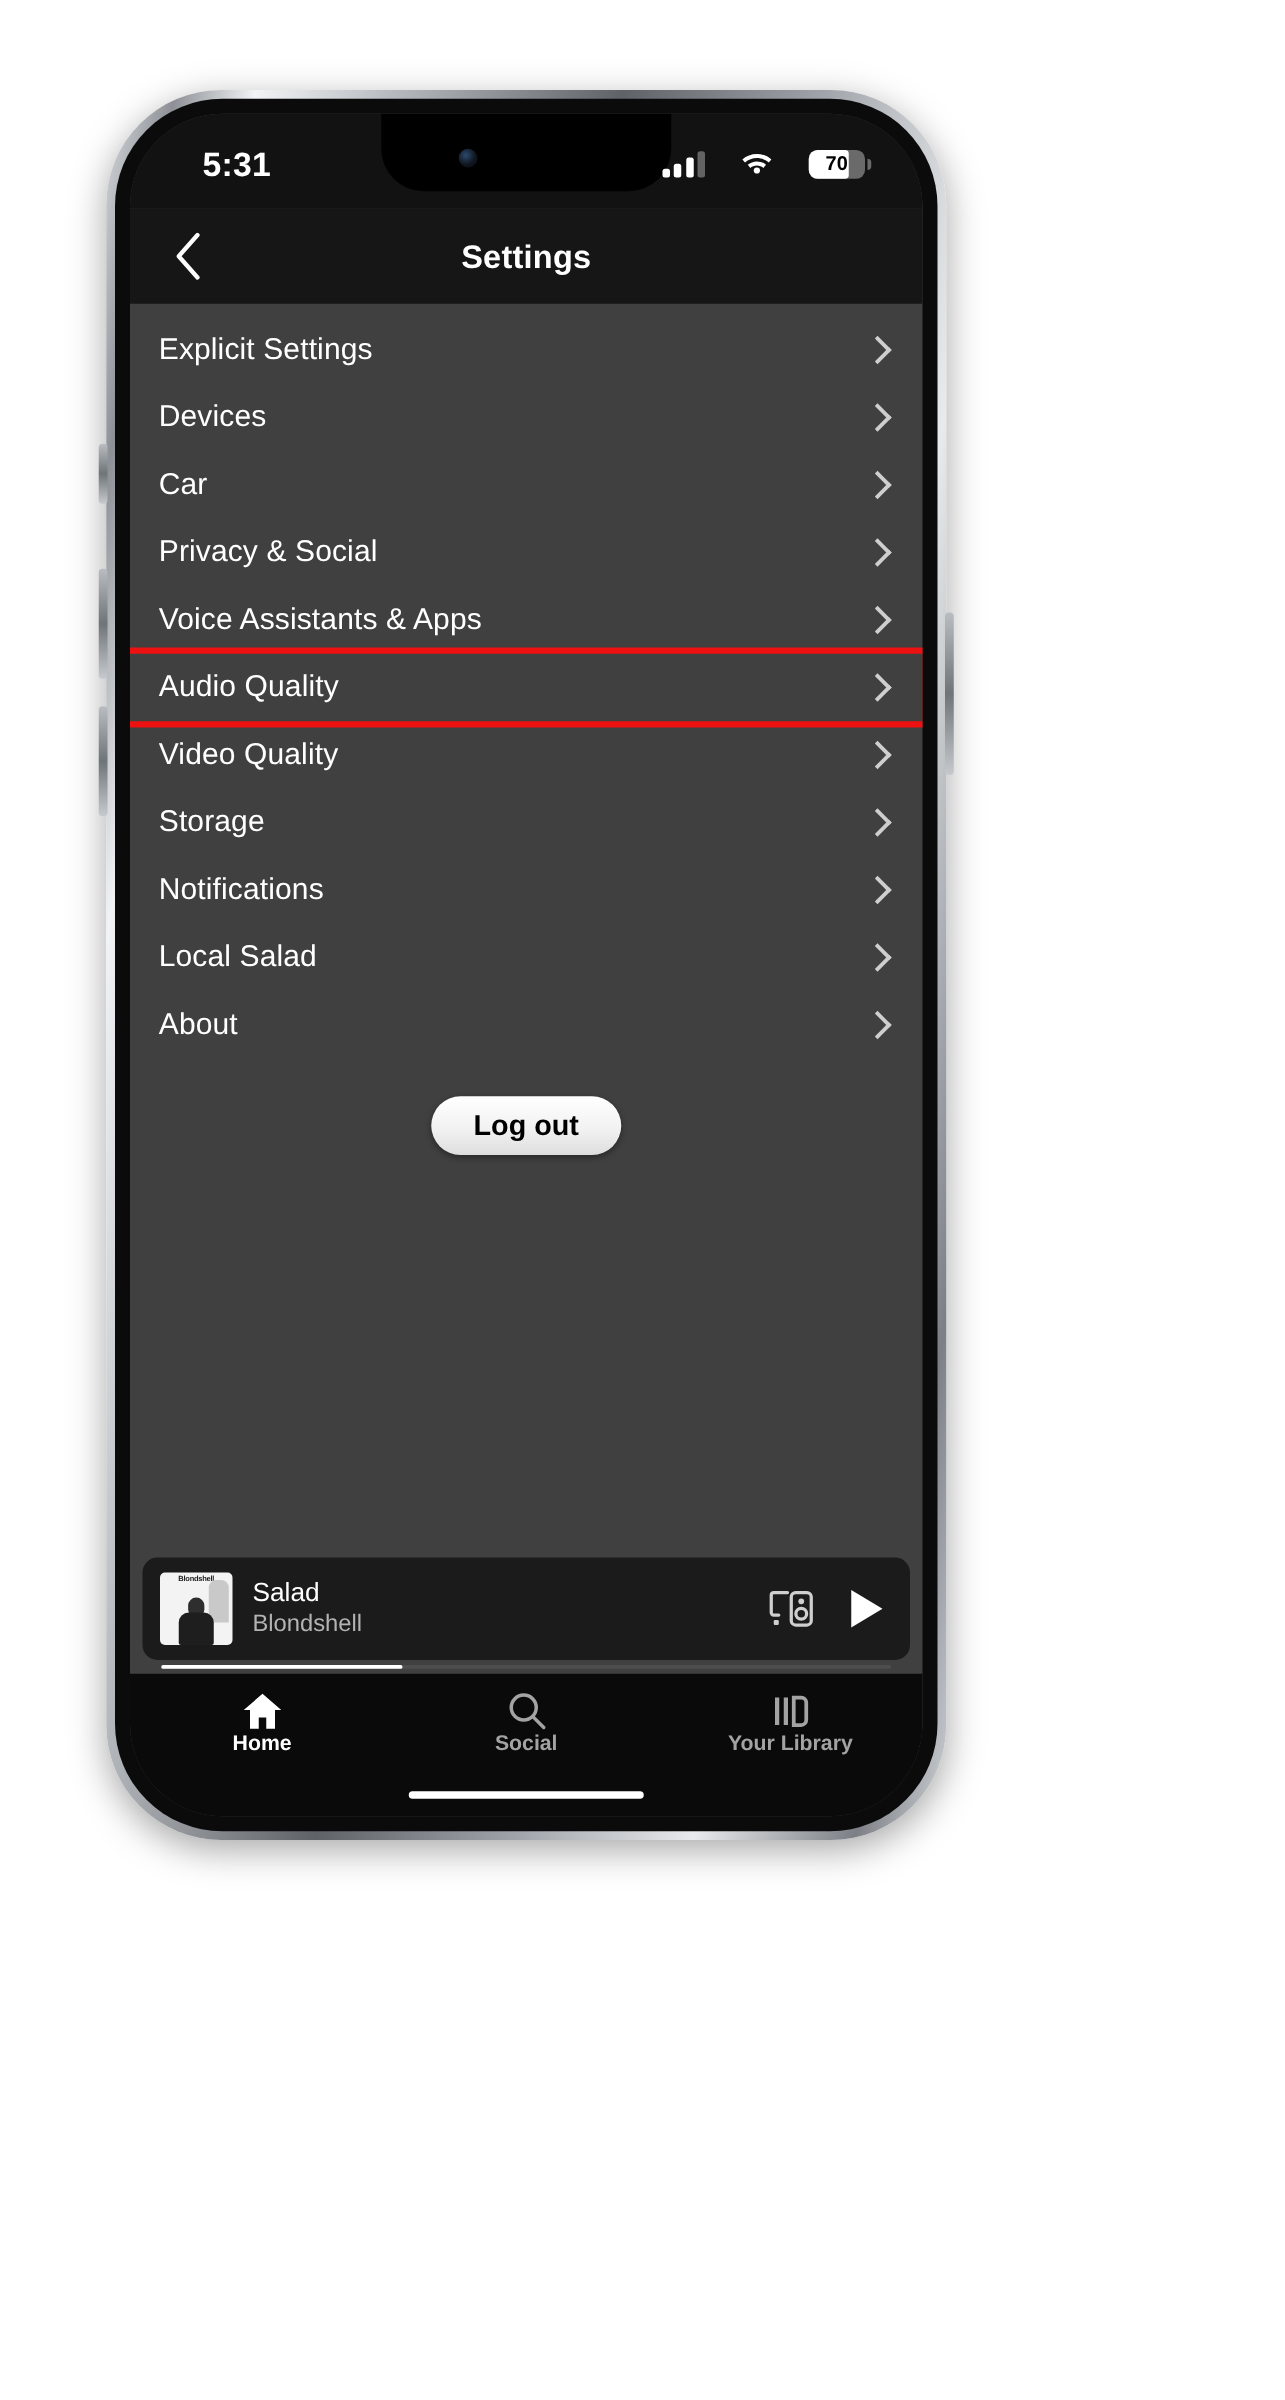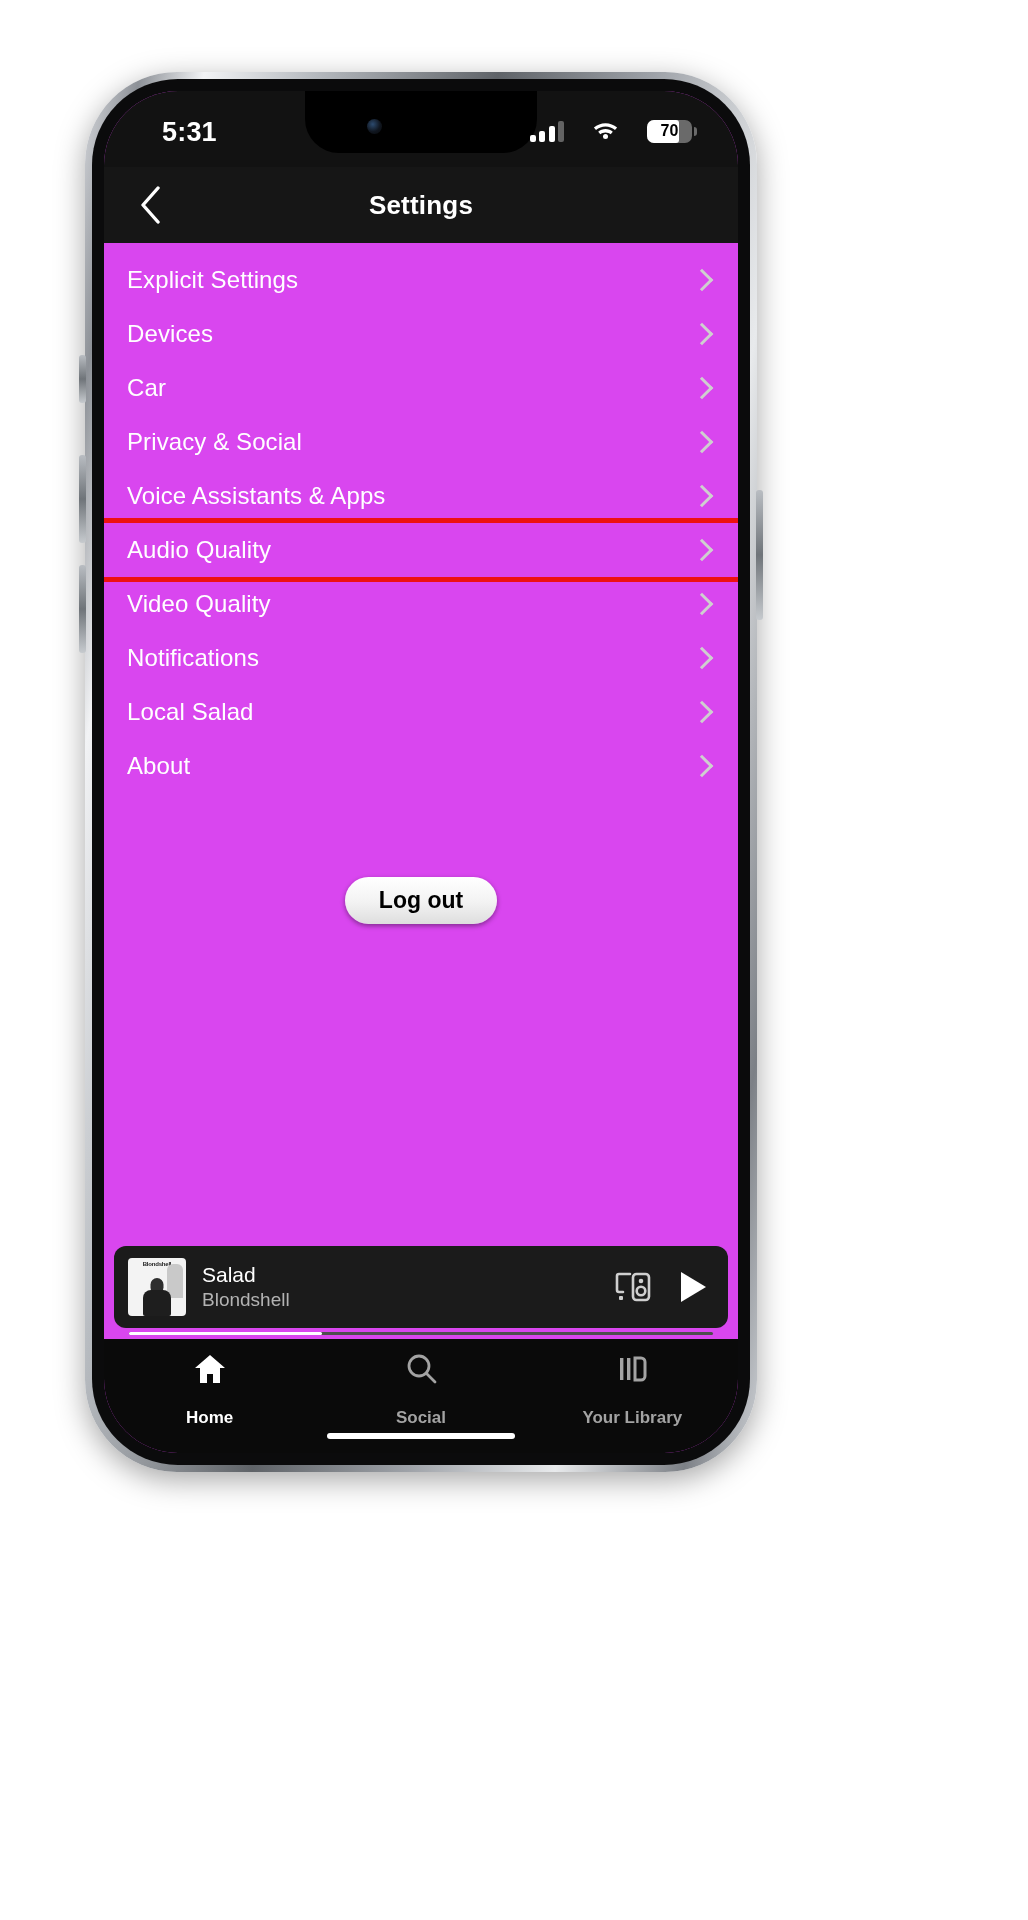--- a/index.html
+++ b/index.html
@@ -32,21 +32,21 @@
   #btn-silent { left: 79px; top: 355px; width: 7px; height: 48px; }
   #btn-volup  { left: 79px; top: 455px; width: 7px; height: 88px; }
   #btn-voldn  { left: 79px; top: 565px; width: 7px; height: 88px; }
   #btn-power  { left: 756px; top: 490px; width: 7px; height: 130px; }
 
   
   #screen {
     position: absolute; left: 104px; top: 91px;
     width: 634px; height: 1362px;
     border-radius: 74px;
-    background: #d946ef;
+    background: #404040;
     overflow: hidden;
   }
 
   
   #status-bar {
     position: absolute; left: 0; top: 0; width: 634px; height: 76px;
     background: #121212;
   }
   #notch {
     position: absolute; left: 50%; transform: translateX(-50%); top: 0;
@@ -152,21 +152,21 @@
     background: #4e4e4e; border-radius: 2px; cursor: pointer;
   }
   #progress-fill { height: 100%; background: #fff; border-radius: 2px; }
 
   
   #tab-bar {
     position: absolute; left: 0; bottom: 0; width: 634px; height: 114px;
     background: #0a0a0a;
     display: flex; align-items: flex-start; padding-top: 14px;
   }
-  .tab-item { flex: 1; display: flex; flex-direction: column; align-items: center; gap: 23px; cursor: pointer; }
+  .tab-item { flex: 1; display: flex; flex-direction: column; align-items: center; gap: 0; cursor: pointer; }
   .tab-label { font-size: 17px; font-weight: 600; }
   .tab-item.active .tab-label { color: #fff; }
   .tab-item .tab-label { color: #a3a3a3; }
   .tab-icon { height: 32px; display: flex; align-items: center; justify-content: center; }
 
   #home-indicator {
     position: absolute; left: 50%; transform: translateX(-50%); bottom: 14px;
     width: 188px; height: 6px; border-radius: 4px; background: #fff;
   }
 </style>
@@ -243,20 +243,24 @@
         <div class="settings-row">
           <span class="settings-row-label">Voice Assistants &amp; Apps</span>
           <span class="chev"></span>
         </div>
         <div class="settings-row highlighted" style="--hl: #ee1111;">
           <span class="settings-row-label">Audio Quality</span>
           <span class="chev"></span>
         </div>
         <div class="settings-row">
           <span class="settings-row-label">Video Quality</span>
+          <span class="chev"></span>
+        </div>
+        <div class="settings-row">
+          <span class="settings-row-label">Storage</span>
           <span class="chev"></span>
         </div>
         <div class="settings-row">
           <span class="settings-row-label">Notifications</span>
           <span class="chev"></span>
         </div>
         <div class="settings-row">
           <span class="settings-row-label">Local Salad</span>
           <span class="chev"></span>
         </div>

